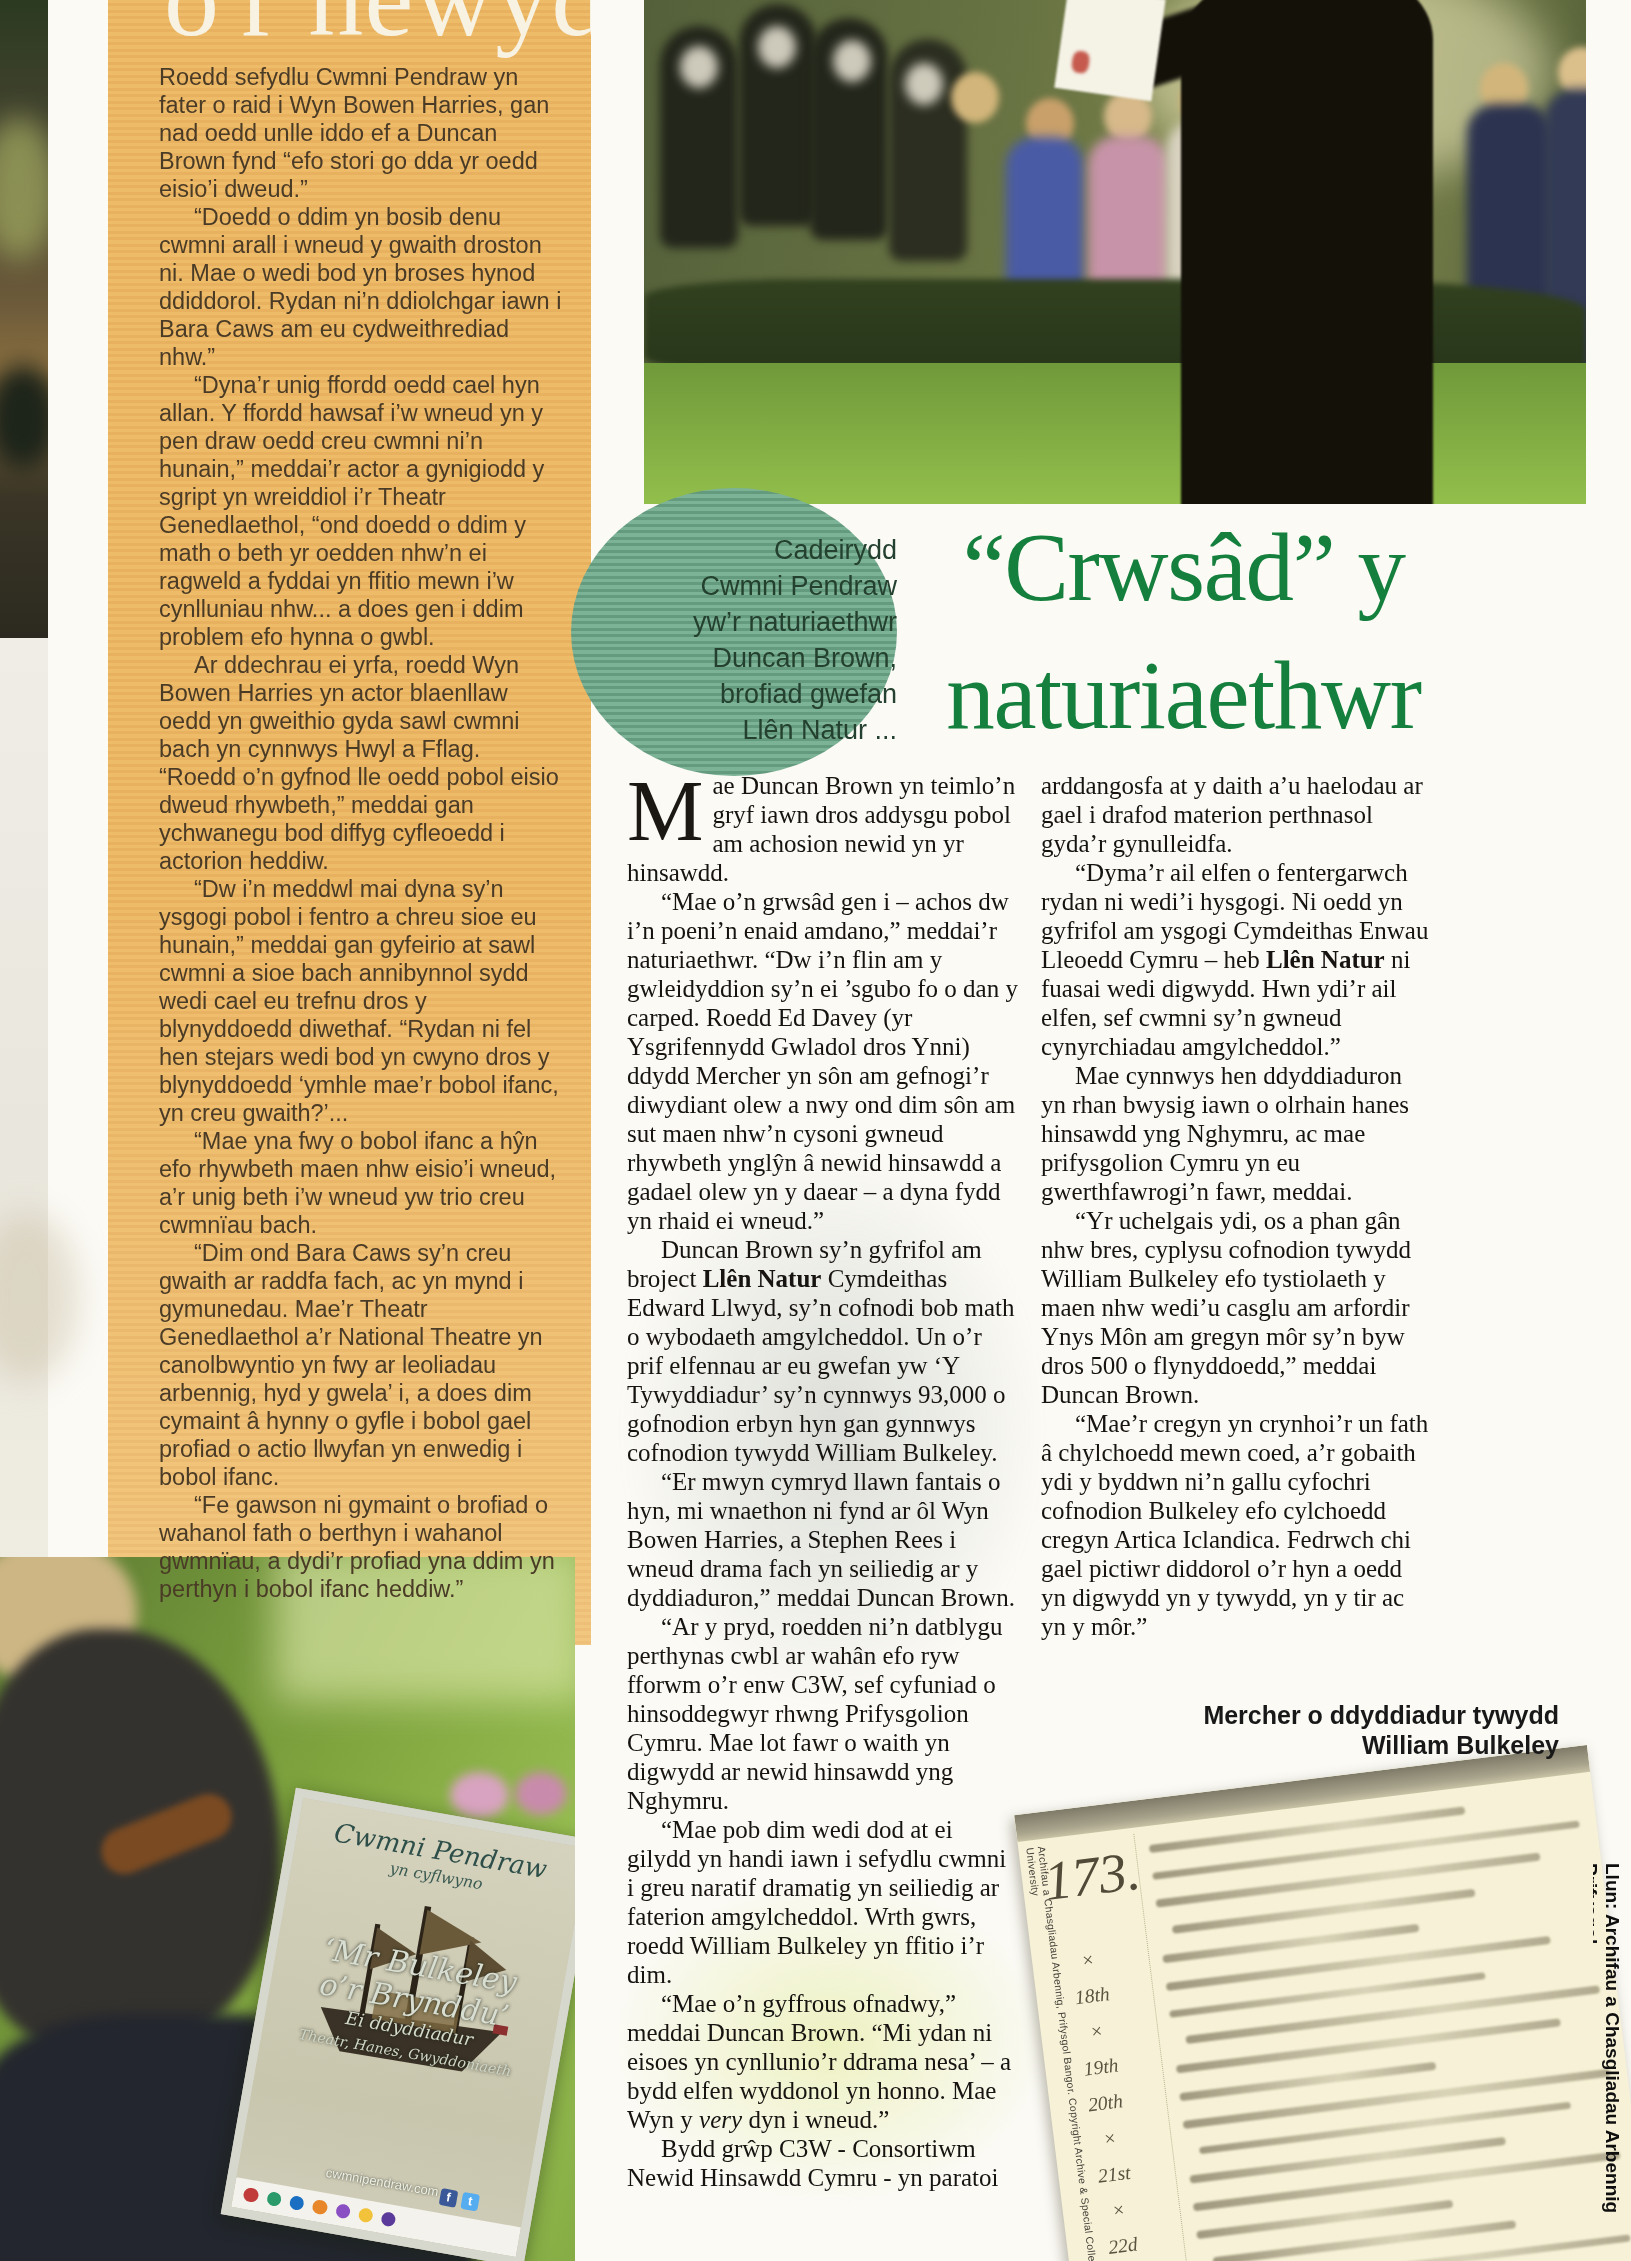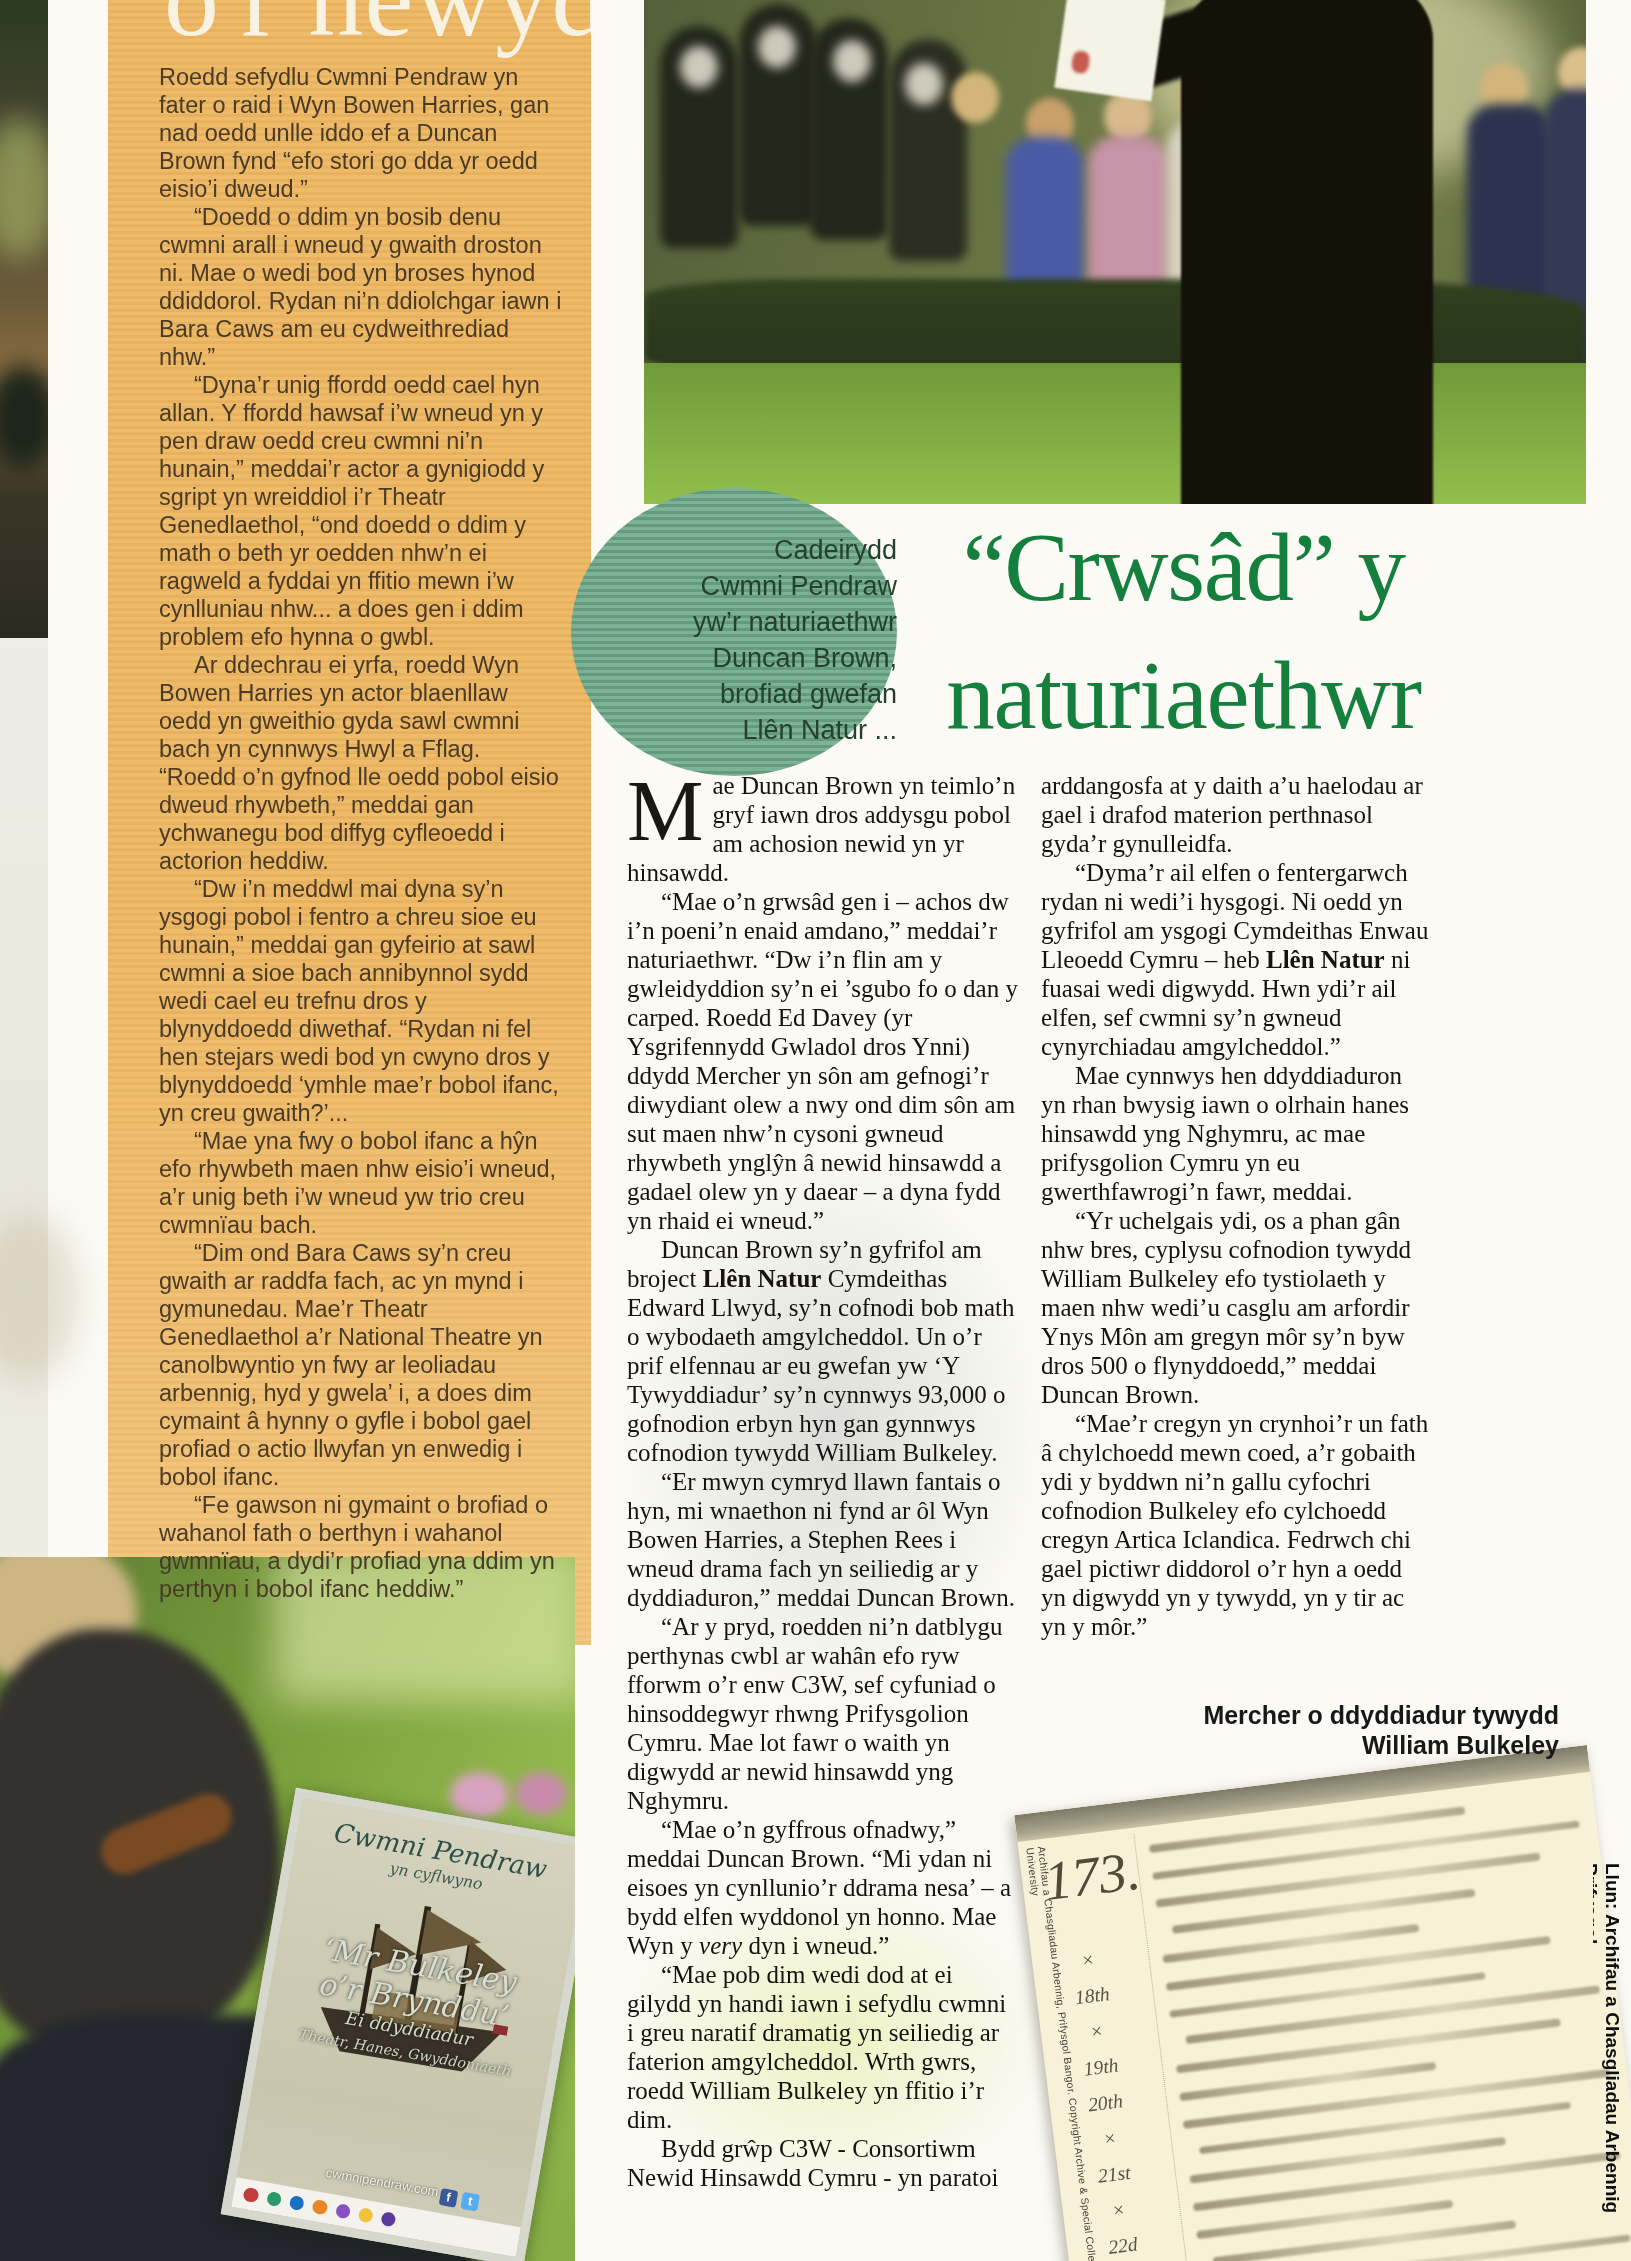--- a/index.html
+++ b/index.html
@@ -228,22 +228,22 @@
 
   <div class="wash" id="wash1"></div>
   <div class="wash" id="wash2"></div>
 
   <div class="serifcol" id="col1">
     <p><span id="dropcap">M</span><span>ae Duncan Brown yn teimlo’n gryf iawn dros addysgu pobol am achosion newid yn yr hinsawdd.</span></p>
   <p><span>“Mae o’n grwsâd gen i – achos dw i’n poeni’n enaid amdano,” meddai’r naturiaethwr. “Dw i’n flin am y gwleidyddion sy’n ei ’sgubo fo o dan y carped. Roedd Ed Davey (yr Ysgrifennydd Gwladol dros Ynni) ddydd Mercher yn sôn am gefnogi’r diwydiant olew a nwy ond dim sôn am sut maen nhw’n cysoni gwneud rhywbeth ynglŷn â newid hinsawdd a gadael olew yn y daear – a dyna fydd yn rhaid ei wneud.”</span></p>
       <p><span>Duncan Brown sy’n gyfrifol am broject </span><span class="b">Llên Natur</span><span> Cymdeithas Edward Llwyd, sy’n cofnodi bob math o wybodaeth amgylcheddol. Un o’r prif elfennau ar eu gwefan yw ‘Y Tywyddiadur’ sy’n cynnwys 93,000 o gofnodion erbyn hyn gan gynnwys cofnodion tywydd William Bulkeley.</span></p>
       <p><span>“Er mwyn cymryd llawn fantais o hyn, mi wnaethon ni fynd ar ôl Wyn Bowen Harries, a Stephen Rees i wneud drama fach yn seiliedig ar y dyddiaduron,” meddai Duncan Brown.</span></p>
       <p><span>“Ar y pryd, roedden ni’n datblygu perthynas cwbl ar wahân efo ryw fforwm o’r enw C3W, sef cyfuniad o hinsoddegwyr rhwng Prifysgolion Cymru. Mae lot fawr o waith yn digwydd ar newid hinsawdd yng Nghymru.</span></p>
+      <p><span>“Mae pob dim wedi dod at ei gilydd yn handi iawn i sefydlu cwmni i greu naratif dramatig yn seiliedig ar faterion amgylcheddol. Wrth gwrs, roedd William Bulkeley yn ffitio i’r dim.</span></p>
       <p><span>“Mae o’n gyffrous ofnadwy,” meddai Duncan Brown. “Mi ydan ni eisoes yn cynllunio’r ddrama nesa’ – a bydd elfen wyddonol yn honno. Mae Wyn y </span><span class="i">very</span><span> dyn i wneud.”</span></p>
-      <p><span>“Mae pob dim wedi dod at ei gilydd yn handi iawn i sefydlu cwmni i greu naratif dramatig yn seiliedig ar faterion amgylcheddol. Wrth gwrs, roedd William Bulkeley yn ffitio i’r dim.</span></p>
       <p><span>Bydd grŵp C3W - Consortiwm Newid Hinsawdd Cymru - yn paratoi</span></p>
     </div>
 
   <div class="serifcol" id="col2">
       <p><span>arddangosfa at y daith a’u haelodau ar gael i drafod materion perthnasol gyda’r gynulleidfa.</span></p>
       <p><span>“Dyma’r ail elfen o fentergarwch rydan ni wedi’i hysgogi. Ni oedd yn gyfrifol am ysgogi Cymdeithas Enwau Lleoedd Cymru – heb </span><span class="b">Llên Natur</span><span> ni fuasai wedi digwydd. Hwn ydi’r ail elfen, sef cwmni sy’n gwneud cynyrchiadau amgylcheddol.”</span></p>
       <p><span>Mae cynnwys hen ddyddiaduron yn rhan bwysig iawn o olrhain hanes hinsawdd yng Nghymru, ac mae prifysgolion Cymru yn eu gwerthfawrogi’n fawr, meddai.</span></p>
       <p><span>“Yr uchelgais ydi, os a phan gân nhw bres, cyplysu cofnodion tywydd William Bulkeley efo tystiolaeth y maen nhw wedi’u casglu am arfordir Ynys Môn am gregyn môr sy’n byw dros 500 o flynyddoedd,” meddai Duncan Brown.</span></p>
       <p><span>“Mae’r cregyn yn crynhoi’r un fath â chylchoedd mewn coed, a’r gobaith ydi y byddwn ni’n gallu cyfochri cofnodion Bulkeley efo cylchoedd cregyn Artica Iclandica. Fedrwch chi gael pictiwr diddorol o’r hyn a oedd yn digwydd yn y tywydd, yn y tir ac yn y môr.”</span></p>
     </div>

